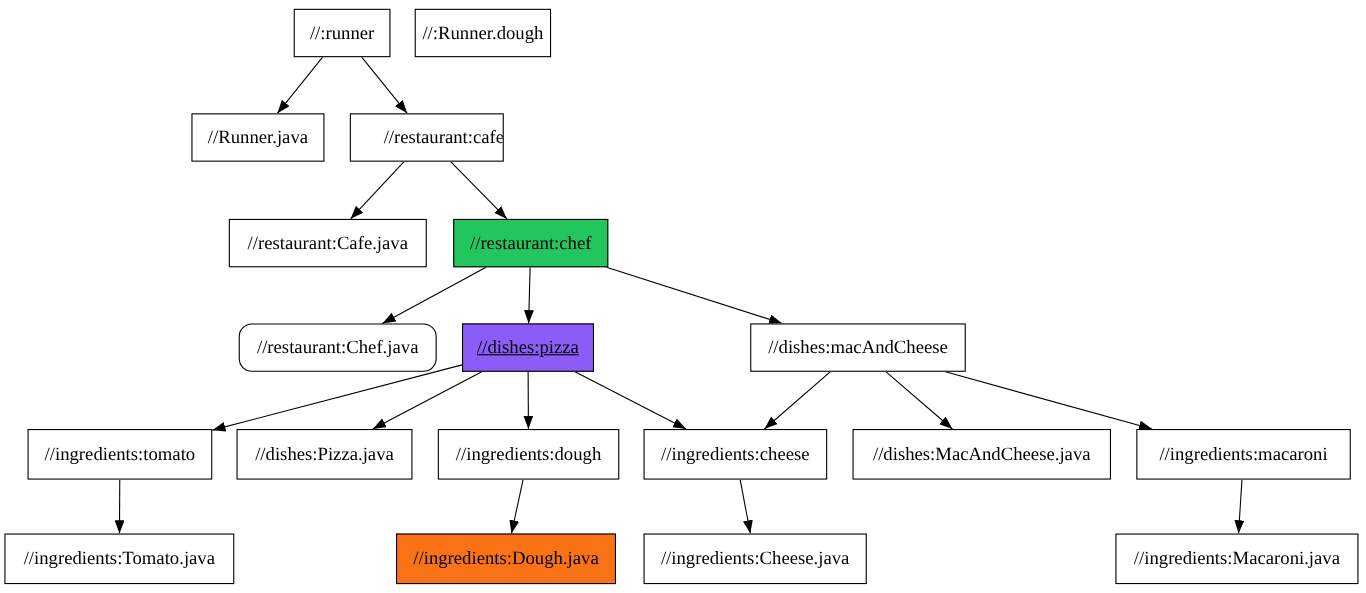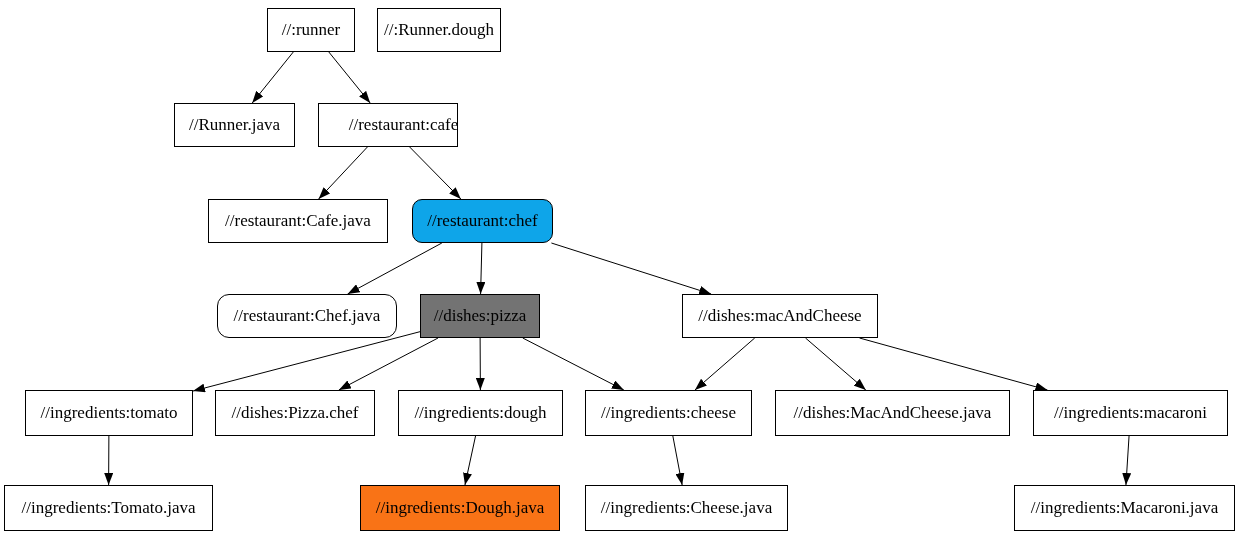--- a/index.html
+++ b/index.html
@@ -66,37 +66,37 @@
       </div>
       <div class="graph-node" style="left: 174px; top: 103px; width: 121px; height: 44px; border-color: rgb(0, 0, 0); background: rgb(255, 255, 255);">
         <span>//Runner.java</span>
       </div>
       <div class="graph-node" style="left: 318px; top: 103px; width: 140px; height: 44px; border-color: rgb(0, 0, 0); background: rgb(255, 255, 255); padding-left: 31px;">
         <span>//restaurant:cafe</span>
       </div>
       <div class="graph-node" style="left: 208px; top: 199px; width: 180px; height: 44px; border-color: rgb(0, 0, 0); background: rgb(255, 255, 255);">
         <span>//restaurant:Cafe.java</span>
       </div>
-      <div class="graph-node" style="left: 412px; top: 199px; width: 141px; height: 44px; border-color: rgb(0, 0, 0); background: #0ea5e9; border-radius: 10px;">
+      <div class="graph-node" style="left: 412px; top: 199px; width: 141px; height: 44px; border-color: rgb(0, 0, 0); background: #22c55e;">
         <span>//restaurant:chef</span>
       </div>
       <div class="graph-node" style="left: 217px; top: 294px; width: 180px; height: 44px; border-color: rgb(0, 0, 0); background: rgb(255, 255, 255); border-radius: 12px;">
         <span>//restaurant:Chef.java</span>
       </div>
-      <div class="graph-node" style="left: 420px; top: 294px; width: 120px; height: 44px; border-color: rgb(0, 0, 0); background: #737373;">
+      <div class="graph-node" style="left: 420px; top: 294px; width: 120px; height: 44px; border-color: rgb(0, 0, 0); background: #8b5cf6; text-decoration: underline;">
         <span>//dishes:pizza</span>
       </div>
       <div class="graph-node" style="left: 682px; top: 294px; width: 196px; height: 44px; border-color: rgb(0, 0, 0); background: rgb(255, 255, 255);">
         <span>//dishes:macAndCheese</span>
       </div>
       <div class="graph-node" style="left: 25px; top: 390px; width: 168px; height: 46px; border-color: rgb(0, 0, 0); background: rgb(255, 255, 255);">
         <span>//ingredients:tomato</span>
       </div>
       <div class="graph-node" style="left: 215px; top: 390px; width: 160px; height: 46px; border-color: rgb(0, 0, 0); background: rgb(255, 255, 255);">
-        <span>//dishes:Pizza.chef</span>
+        <span>//dishes:Pizza.java</span>
       </div>
       <div class="graph-node" style="left: 398px; top: 390px; width: 165px; height: 46px; border-color: rgb(0, 0, 0); background: rgb(255, 255, 255);">
         <span>//ingredients:dough</span>
       </div>
       <div class="graph-node" style="left: 585px; top: 390px; width: 167px; height: 46px; border-color: rgb(0, 0, 0); background: rgb(255, 255, 255);">
         <span>//ingredients:cheese</span>
       </div>
       <div class="graph-node" style="left: 775px; top: 390px; width: 235px; height: 46px; border-color: rgb(0, 0, 0); background: rgb(255, 255, 255);">
         <span>//dishes:MacAndCheese.java</span>
       </div>

